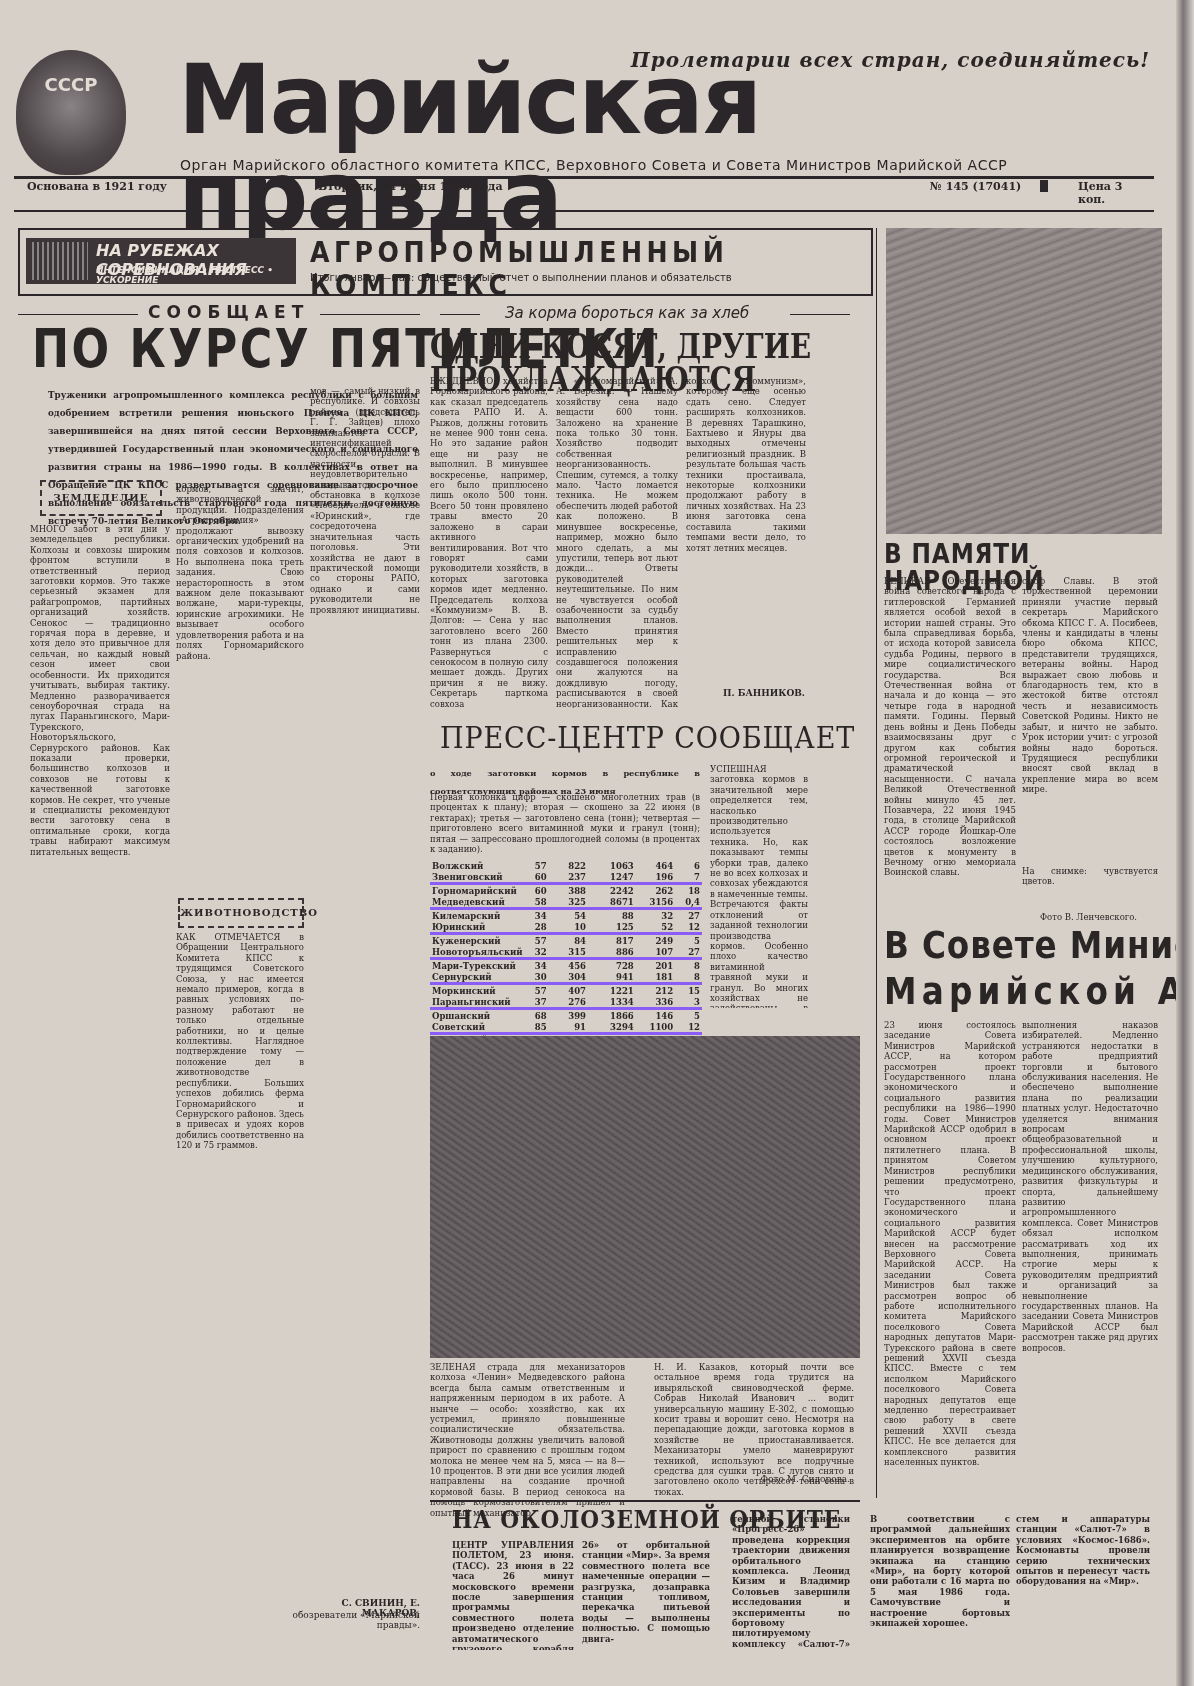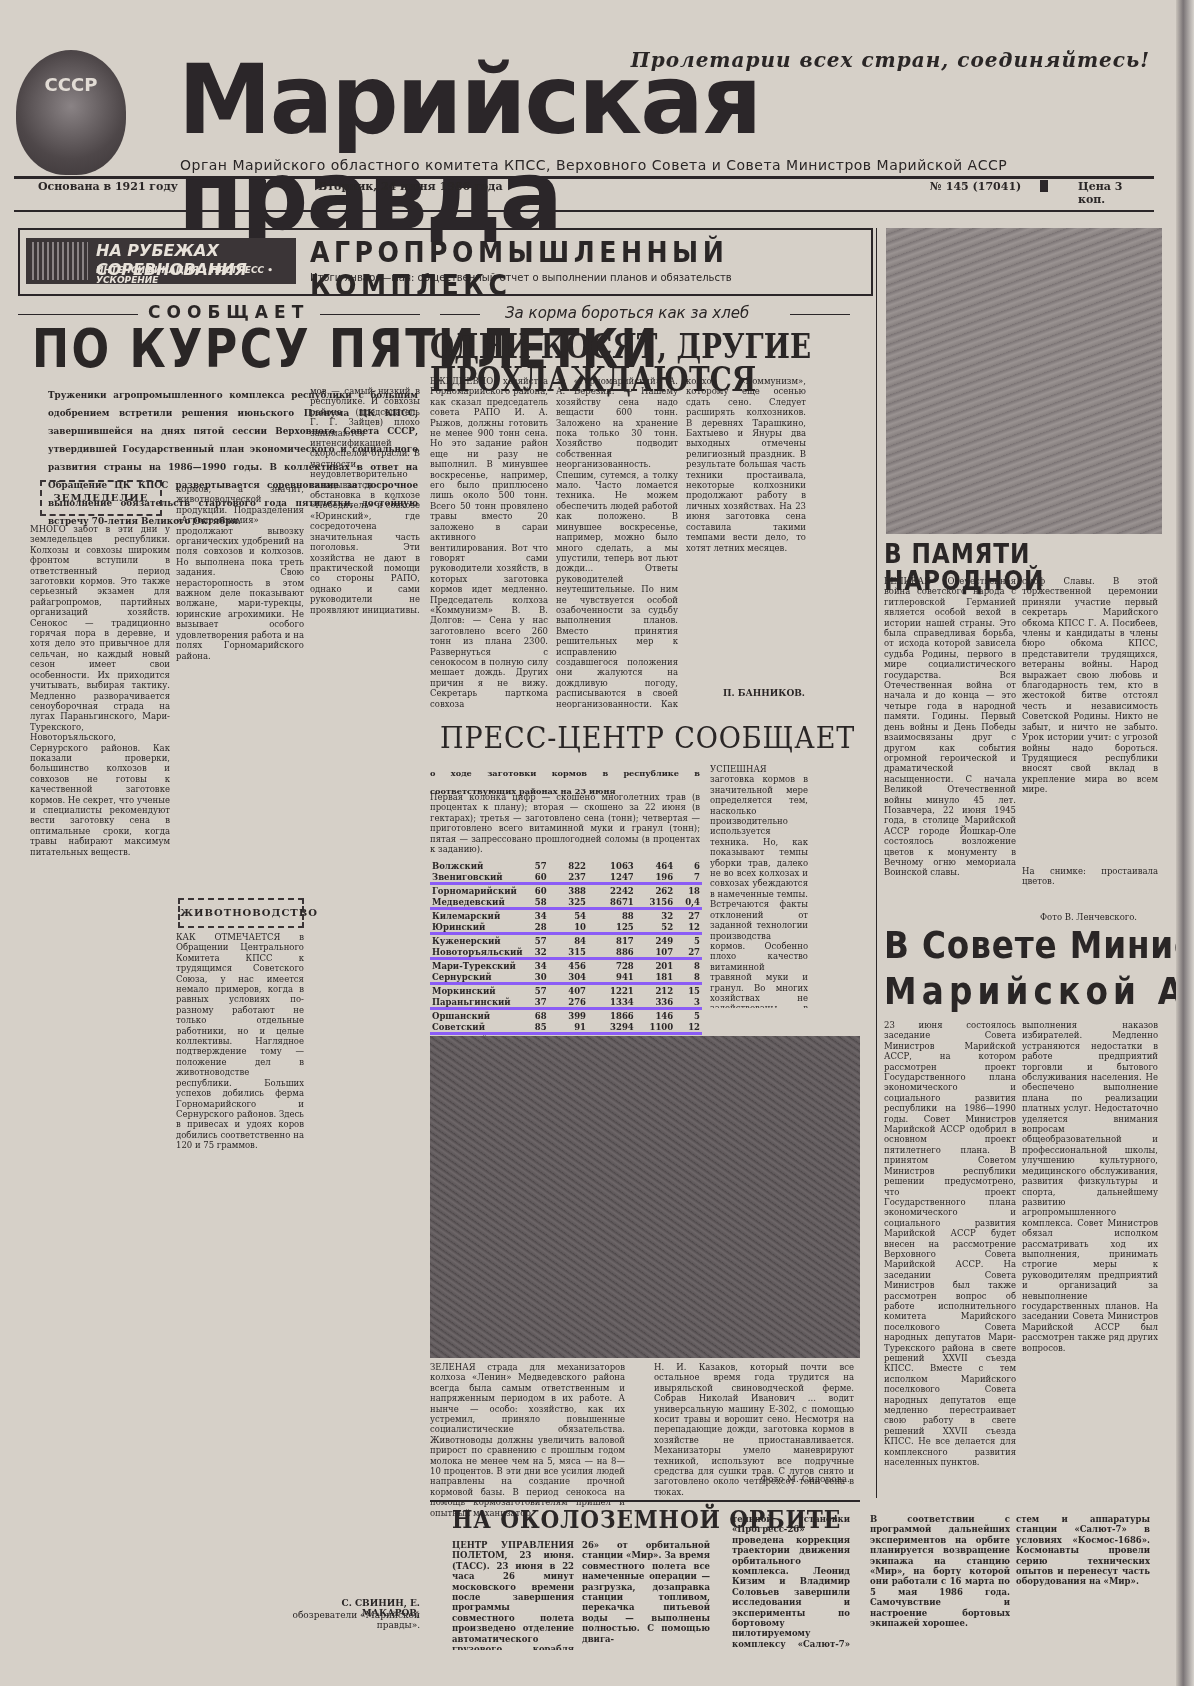--- a/index.html
+++ b/index.html
@@ -41,21 +41,21 @@
 <body>
 
 <div class="abs emblem">
   <div class="txt">СССР</div>
 </div>
 <div class="abs motto">Пролетарии всех стран, соединяйтесь!</div>
 <div class="abs masthead-title">Марийская правда</div>
 <div class="abs organ">Орган Марийского областного комитета КПСС, Верховного Совета и Совета Министров Марийской АССР</div>
 <div class="abs rule" style="top:176px;"></div>
 <div class="abs infobar">
-  <span style="left:20px;">Основана в 1921 году</span>
+  <span style="left:9px;">Основана в 1921 году</span>
   <span style="left:240px;" class="sq"></span>
   <span style="left:300px;">Вторник, 24 июня 1986 года</span>
   <span style="left:912px;">№ 145 (17041)</span>
   <span style="left:1022px;" class="sq"></span>
   <span style="left:1060px;">Цена 3 коп.</span>
 </div>
 <div class="abs rule" style="top:210px;height:2px;"></div>
 
 <div class="abs banner">
   <div class="banner-left">
@@ -242,21 +242,21 @@
 <div class="abs body-text" style="left:582px;top:1540px;width:128px;height:110px;font-weight:bold;">26» от орбитальной станции «Мир». За время совместного полета все намеченные операции — разгрузка, дозаправка станции топливом, перекачка питьевой воды — выполнены полностью. С помощью двига-</div>
 <div class="abs body-text" style="left:732px;top:1514px;width:118px;height:136px;font-weight:bold;">тельной установки «Прогресс-26» проведена коррекция траектории движения орбитального комплекса. Леонид Кизим и Владимир Соловьев завершили исследования и эксперименты по бортовому пилотируемому комплексу «Салют-7» — «Космос-1686».</div>
 <div class="abs body-text" style="left:870px;top:1514px;width:140px;height:130px;font-weight:bold;">В соответствии с программой дальнейших экспериментов на орбите планируется возвращение экипажа на станцию «Мир», на борту которой они работали с 16 марта по 5 мая 1986 года. Самочувствие и настроение бортовых экипажей хорошее.</div>
 <div class="abs body-text" style="left:1016px;top:1514px;width:134px;height:130px;font-weight:bold;">стем и аппаратуры станции «Салют-7» в условиях «Космос-1686». Космонавты провели серию технических опытов и перенесут часть оборудования на «Мир».</div>
 
 <div class="abs vrule" style="left:876px;top:228px;height:1270px;"></div>
 <div class="abs photo light" style="left:886px;top:228px;width:276px;height:306px;"></div>
 <div class="abs big-head" style="left:884px;top:540px;font-size:27px;letter-spacing:1px;transform:scaleX(0.86);transform-origin:left;">В ПАМЯТИ НАРОДНОЙ</div>
 <div class="abs body-text" style="left:884px;top:576px;width:132px;height:318px;">ВЕЛИКАЯ Отечественная война советского народа с гитлеровской Германией является особой вехой в истории нашей страны. Это была справедливая борьба, от исхода которой зависела судьба Родины, первого в мире социалистического государства. Вся Отечественная война от начала и до конца — это четыре года в народной памяти. Годины. Первый день войны и День Победы взаимосвязаны друг с другом как события огромной героической и драматической насыщенности. С начала Великой Отечественной войны минуло 45 лет. Позавчера, 22 июня 1945 года, в столице Марийской АССР городе Йошкар-Оле состоялось возложение цветов к монументу в Вечному огню мемориала Воинской славы.</div>
 <div class="abs body-text" style="left:1022px;top:576px;width:136px;height:282px;">смоф Славы. В этой торжественной церемонии приняли участие первый секретарь Марийского обкома КПСС Г. А. Посибеев, члены и кандидаты в члены бюро обкома КПСС, представители трудящихся, ветераны войны. Народ выражает свою любовь и благодарность тем, кто в жестокой битве отстоял честь и независимость Советской Родины. Никто не забыт, и ничто не забыто. Урок истории учит: с угрозой войны надо бороться. Трудящиеся республики вносят свой вклад в укрепление мира во всем мире.</div>
-<div class="abs caption" style="left:1022px;top:866px;width:136px;">На снимке: простаивала цветов.</div>
+<div class="abs caption" style="left:1022px;top:866px;width:136px;">На снимке: чувствуется цветов.</div>
 <div class="abs caption" style="left:1040px;top:912px;width:120px;">Фото В. Ленчевского.</div>
 
 <div class="abs big-head" style="left:884px;top:926px;font-size:38px;transform:scaleX(0.86);transform-origin:left;white-space:nowrap;">В Совете Министров</div>
 <div class="abs big-head" style="left:884px;top:972px;font-size:38px;letter-spacing:6px;transform:scaleX(0.86);transform-origin:left;white-space:nowrap;">Марийской АССР</div>
 <div class="abs body-text" style="left:884px;top:1020px;width:132px;height:470px;">23 июня состоялось заседание Совета Министров Марийской АССР, на котором рассмотрен проект Государственного плана экономического и социального развития республики на 1986—1990 годы. Совет Министров Марийской АССР одобрил в основном проект пятилетнего плана. В принятом Советом Министров республики решении предусмотрено, что проект Государственного плана экономического и социального развития Марийской АССР будет внесен на рассмотрение Верховного Совета Марийской АССР. На заседании Совета Министров был также рассмотрен вопрос об работе исполнительного комитета Марийского поселкового Совета народных депутатов Мари-Турекского района в свете решений XXVII съезда КПСС. Вместе с тем исполком Марийского поселкового Совета народных депутатов еще медленно перестраивает свою работу в свете решений XXVII съезда КПСС. Не все делается для комплексного развития населенных пунктов.</div>
 <div class="abs body-text" style="left:1022px;top:1020px;width:136px;height:470px;">выполнения наказов избирателей. Медленно устраняются недостатки в работе предприятий торговли и бытового обслуживания населения. Не обеспечено выполнение плана по реализации платных услуг. Недостаточно уделяется внимания вопросам общеобразовательной и профессиональной школы, улучшению культурного, медицинского обслуживания, развития физкультуры и спорта, дальнейшему развитию агропромышленного комплекса. Совет Министров обязал исполком рассматривать ход их выполнения, принимать строгие меры к руководителям предприятий и организаций за невыполнение государственных планов. На заседании Совета Министров Марийской АССР был рассмотрен также ряд других вопросов.</div>
 
 <div class="abs" style="left:1176px;top:0;width:18px;height:1686px;background:linear-gradient(90deg,#c8c2ba,#7a7476 40%,#d8d4ce);"></div>
 
 </body></html>

